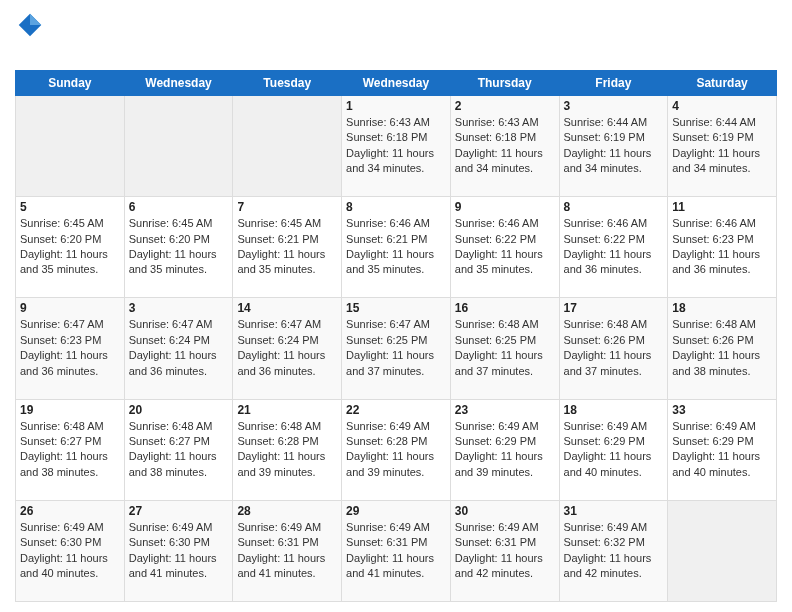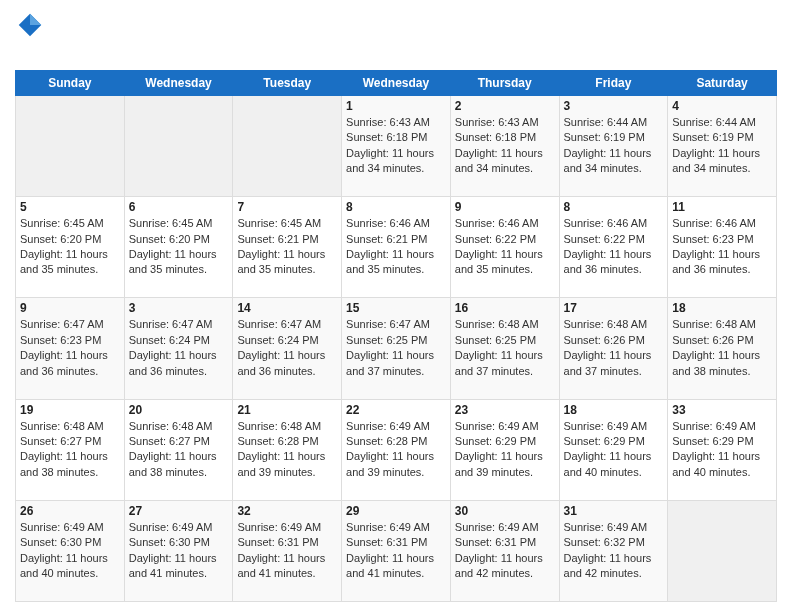--- a/index.html
+++ b/index.html
@@ -338,21 +338,21 @@
 and 40 minutes.</div>
           </td>
           <td>
             <span class="day-num">27</span>
             <div class="day-info" style="white-space: pre-line;">Sunrise: 6:49 AM
 Sunset: 6:30 PM
 Daylight: 11 hours
 and 41 minutes.</div>
           </td>
           <td>
-            <span class="day-num">32</span>
+            <span class="day-num">28</span>
             <div class="day-info" style="white-space: pre-line;">Sunrise: 6:49 AM
 Sunset: 6:31 PM
 Daylight: 11 hours
 and 41 minutes.</div>
           </td>
           <td>
             <span class="day-num">29</span>
             <div class="day-info" style="white-space: pre-line;">Sunrise: 6:49 AM
 Sunset: 6:31 PM
 Daylight: 11 hours

